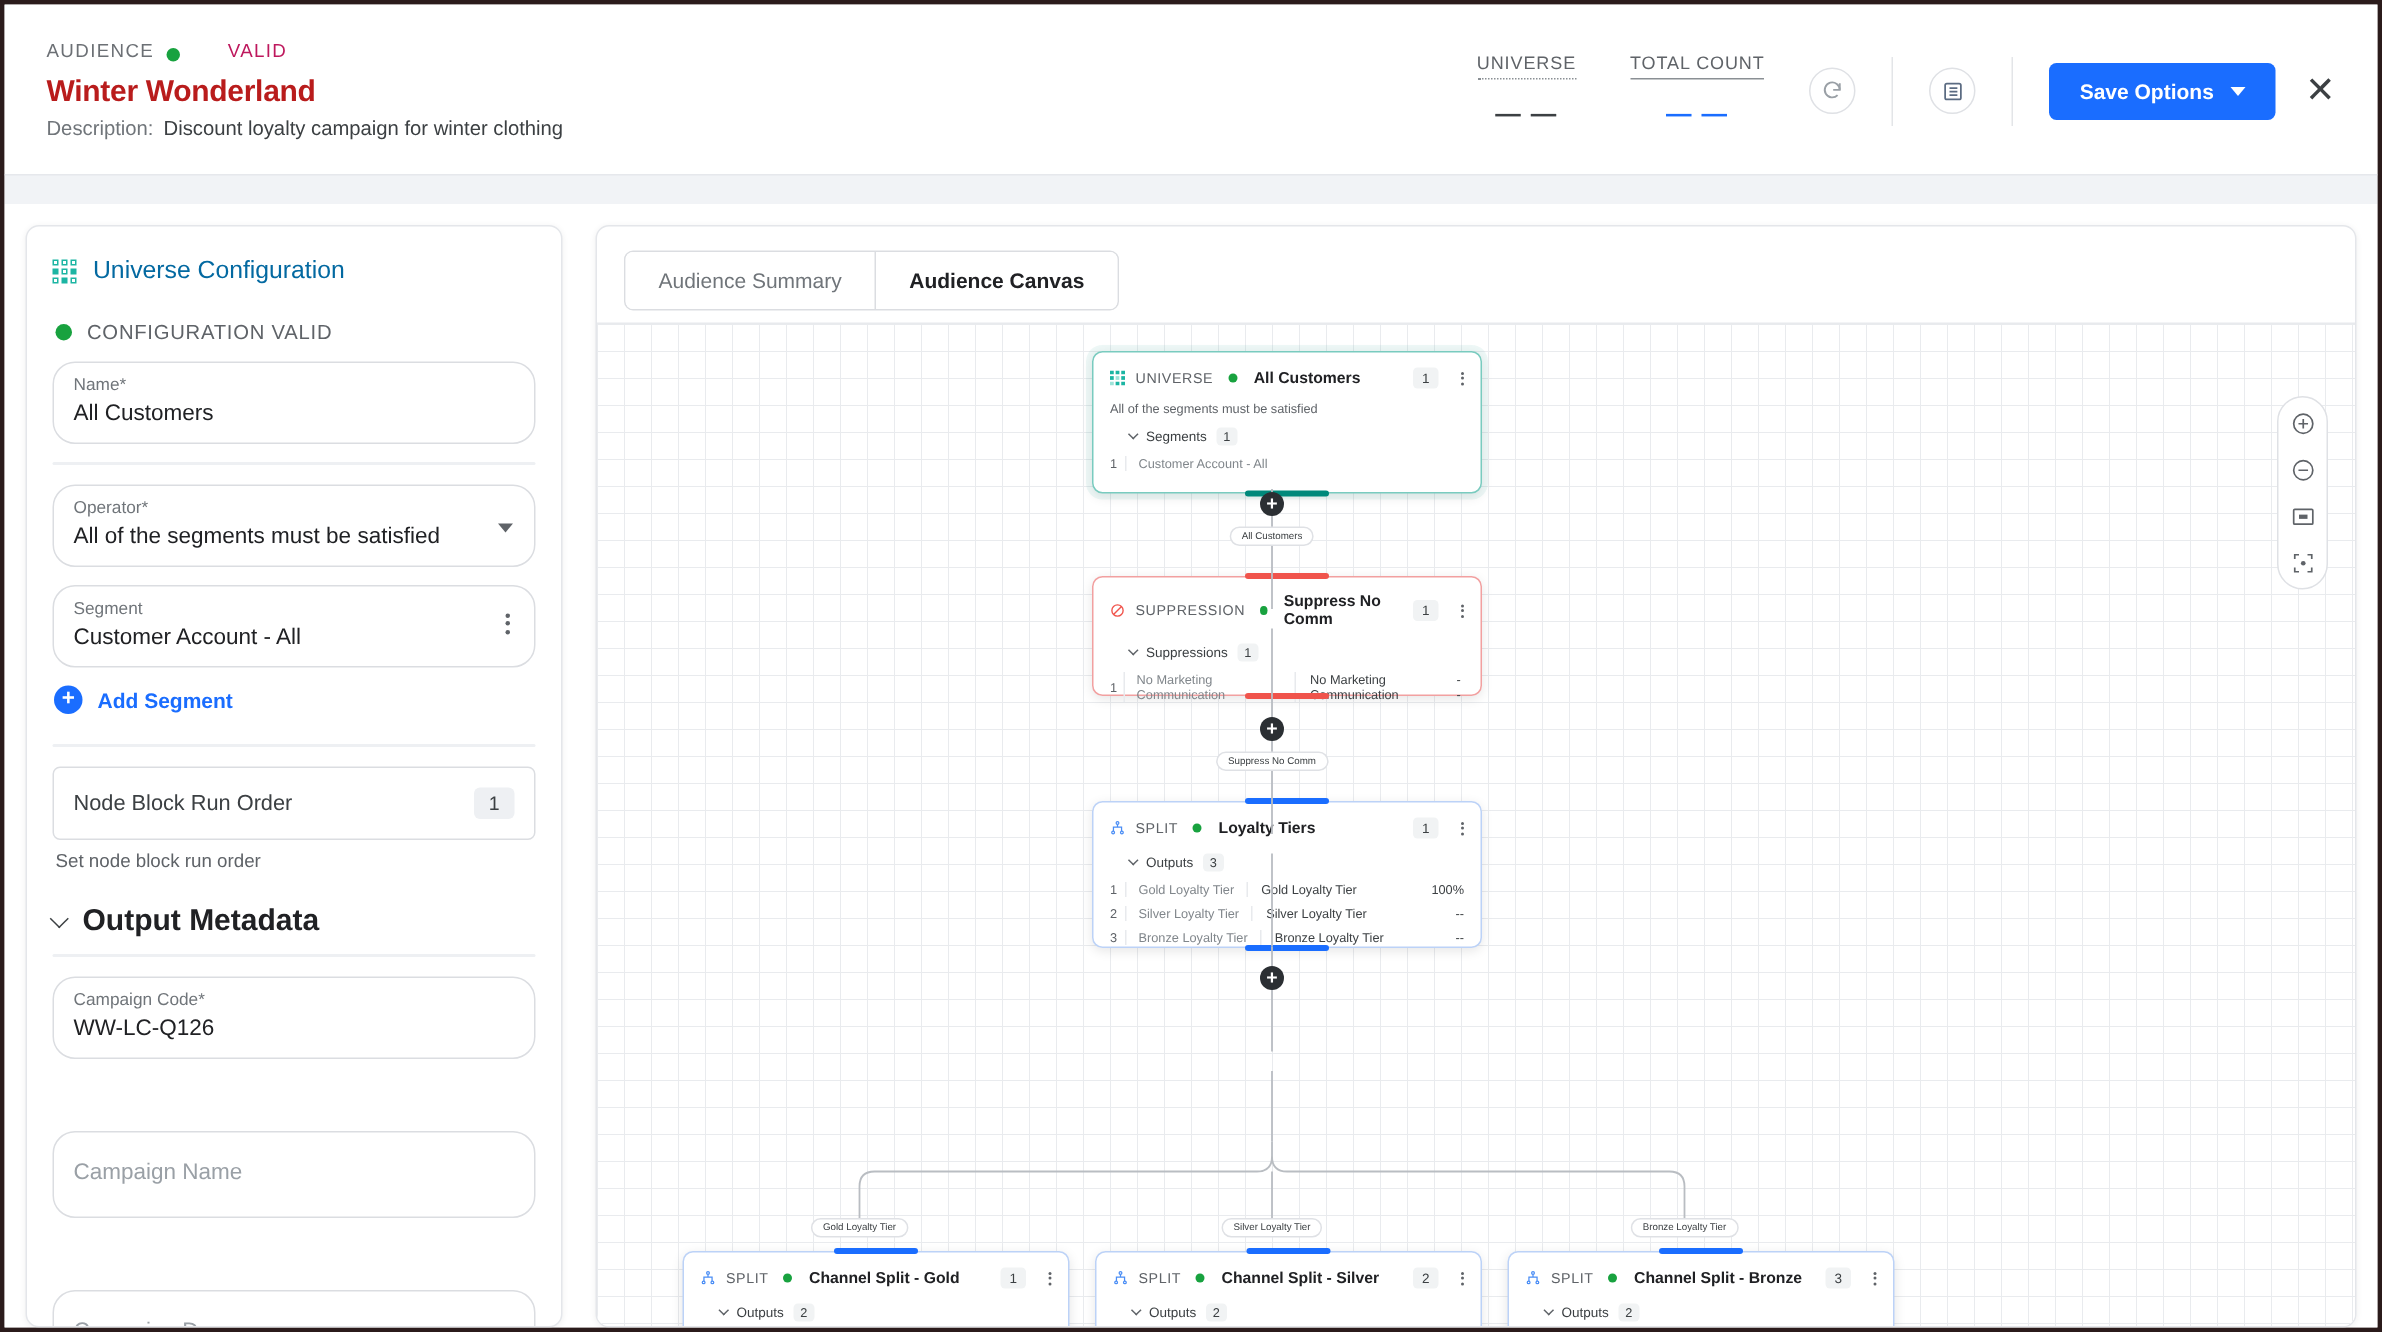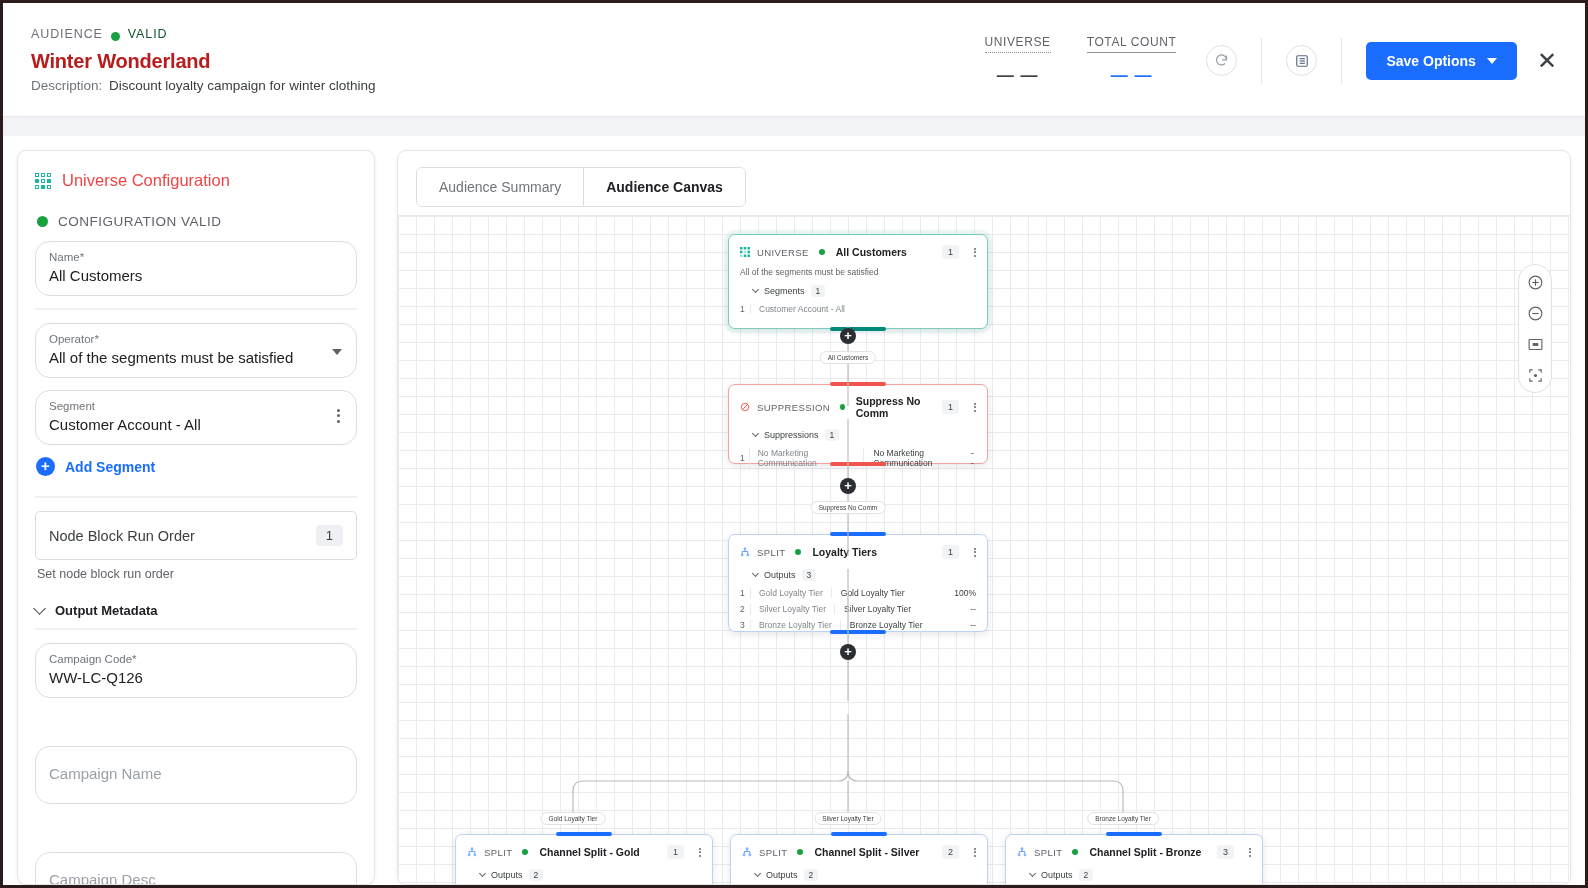--- a/index.html
+++ b/index.html
@@ -29,21 +29,21 @@
     justify-content: space-between;
   }
   .hdr-left { padding-top: 4px; }
   .kicker {
     display: flex; align-items: flex-end; gap: 8px;
     font-size: 12.5px; letter-spacing: .9px; color: #6c7075; font-weight: 500;
   }
   .kicker .dot {
     width: 9px; height: 9px; border-radius: 50%; background: #18a23f; display: inline-block;
   }
-  .kicker .valid { color: #14532d; letter-spacing: .9px; }
+  .kicker .valid { color: #be185d; letter-spacing: .9px; margin-left: 24px; }
   .title {
     font-size: 20px; font-weight: 700; color: #b91c1c; margin-top: 9px; letter-spacing: -.2px;
   }
   .descline {
     margin-top: 5px; font-size: 13.5px; color: #5f6368;
   }
   .descline .dlabel { color: #70757a; }
   .descline .dval { color: #3c4043; margin-left: 3px; }
 
   .hdr-right {
@@ -92,21 +92,21 @@
   .sidebar {
     width: 358px;
     background: #fff;
     border: 1px solid #e4e6ea;
     border-radius: 9px;
     box-shadow: 0 1px 4px rgba(0,0,0,.06);
     padding: 20px 17px;
     overflow: hidden;
   }
   .panel-title { display: flex; align-items: center; gap: 11px; }
-  .panel-title .ptext { font-size: 16.5px; color: #ef4444; font-weight: 400; text-align: center; }
+  .panel-title .ptext { font-size: 16.5px; color: #0369a1; font-weight: 400; text-align: center; }
   .grid-icon { display: grid; grid-template-columns: repeat(3, 4px); gap: 2px; }
   .grid-icon i { width: 4px; height: 4px; background: #1cb5a3; display: block; }
   .grid-icon i.o { background: none; border: 1px solid #1cb5a3; width:4px; height:4px; }
 
   .status-row {
     display: flex; align-items: center; gap: 10px; margin: 24px 0 12px 2px;
   }
   .status-row .dot { width: 11px; height: 11px; border-radius: 50%; background: #18a23f; }
   .status-row .stext { font-size: 13.5px; color: #5f6368; letter-spacing: .5px; font-weight: 500; }
 
@@ -151,21 +151,21 @@
   }
   .hint { font-size: 12.5px; color: #5f6368; margin: 0 0 22px 2px; }
 
   .collapse-row {
     display: flex; align-items: center; gap: 11px; margin-bottom: 10px; cursor: pointer;
   }
   .chev {
     width: 9px; height: 9px; border-right: 1.8px solid #3c4043; border-bottom: 1.8px solid #3c4043;
     transform: rotate(45deg); margin-top: -4px;
   }
-  .collapse-row .ctext { font-size: 13px; color: #202124; font-weight: 700; }
+  .collapse-row .ctext { font-size: 20px; color: #202124; font-weight: 700; }
 
   
   .canvas-wrap {
     flex: 1; background: #fff; border: 1px solid #e4e6ea; border-radius: 9px;
     box-shadow: 0 1px 4px rgba(0,0,0,.06); position: relative; overflow: hidden;
   }
   .tabs { padding: 16px 0 0 18px; display: flex; }
   .tabgroup { display: flex; border: 1px solid #dbdde1; border-radius: 6px; overflow: hidden; }
   .tab {
     padding: 11px 22px; font-size: 14px; cursor: pointer; background: #fff; color: #70757a;

